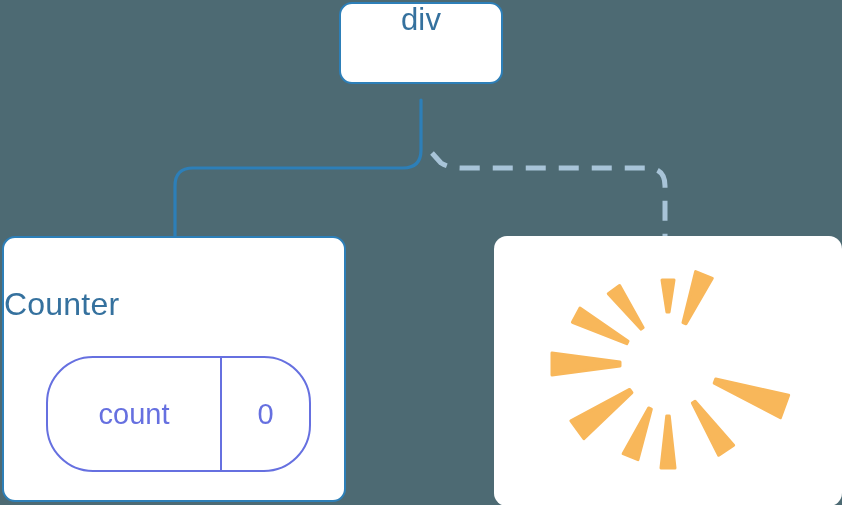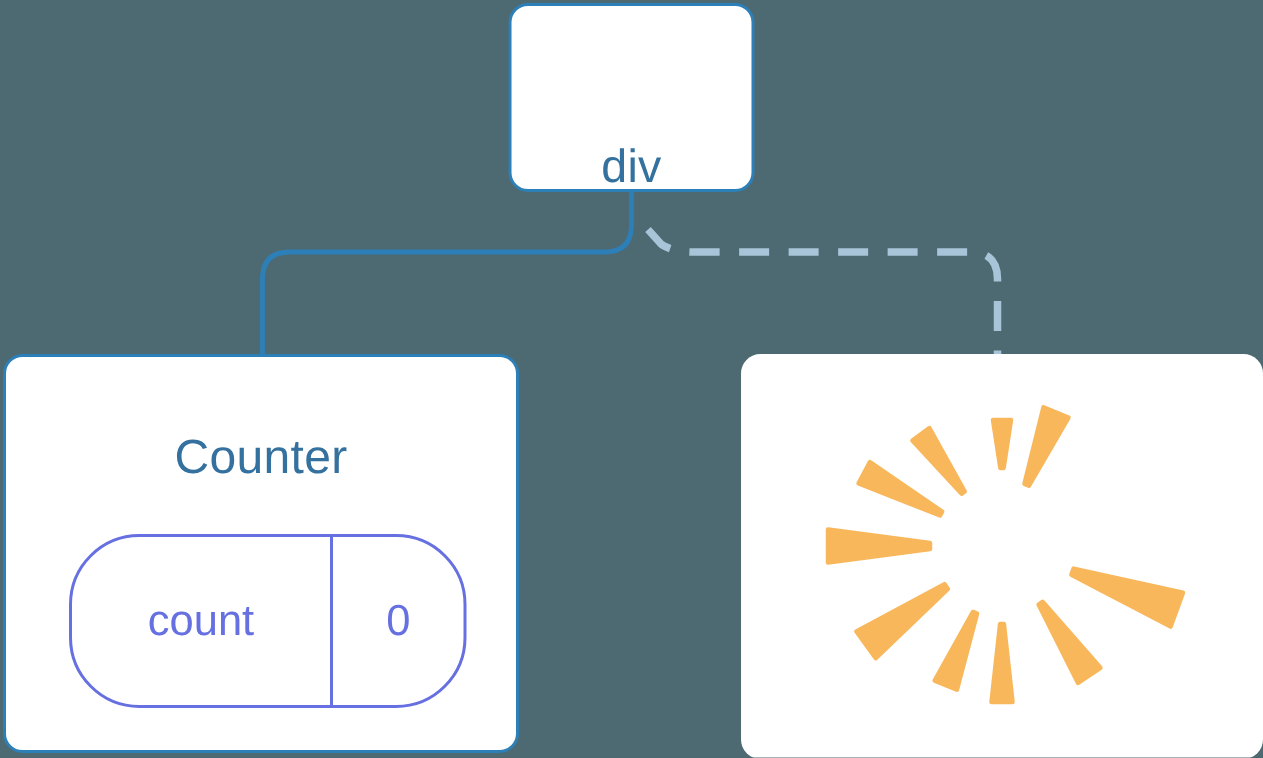--- a/index.html
+++ b/index.html
@@ -36,25 +36,25 @@
     position: absolute;
     background: #ffffff;
     box-sizing: border-box;
   }
 
   
   #node-div {
     left: 339px;
     top: 2px;
     width: 164px;
-    height: 126px;
+    height: 82px;
     border: 2.5px solid #2d7fb8;
     border-radius: 13px;
     display: flex;
-    align-items: flex-end;
+    align-items: flex-start;
     justify-content: center;
   }
   #node-div .node-title {
     font-size: 31px;
     color: #35719e;
     letter-spacing: 0.2px;
     line-height: 1;
   }
 
   
@@ -64,21 +64,20 @@
     width: 344px;
     height: 266px;
     border: 2.5px solid #2d7fb8;
     border-radius: 13px;
   }
   #node-counter .node-title {
     position: absolute;
     top: 50px;
     left: 0;
     width: 100%;
-    text-align: center;
     font-size: 32px;
     color: #35719e;
     letter-spacing: 0.2px;
     line-height: 1;
   }
 
   
   .state-pill {
     position: absolute;
     left: 42px;

